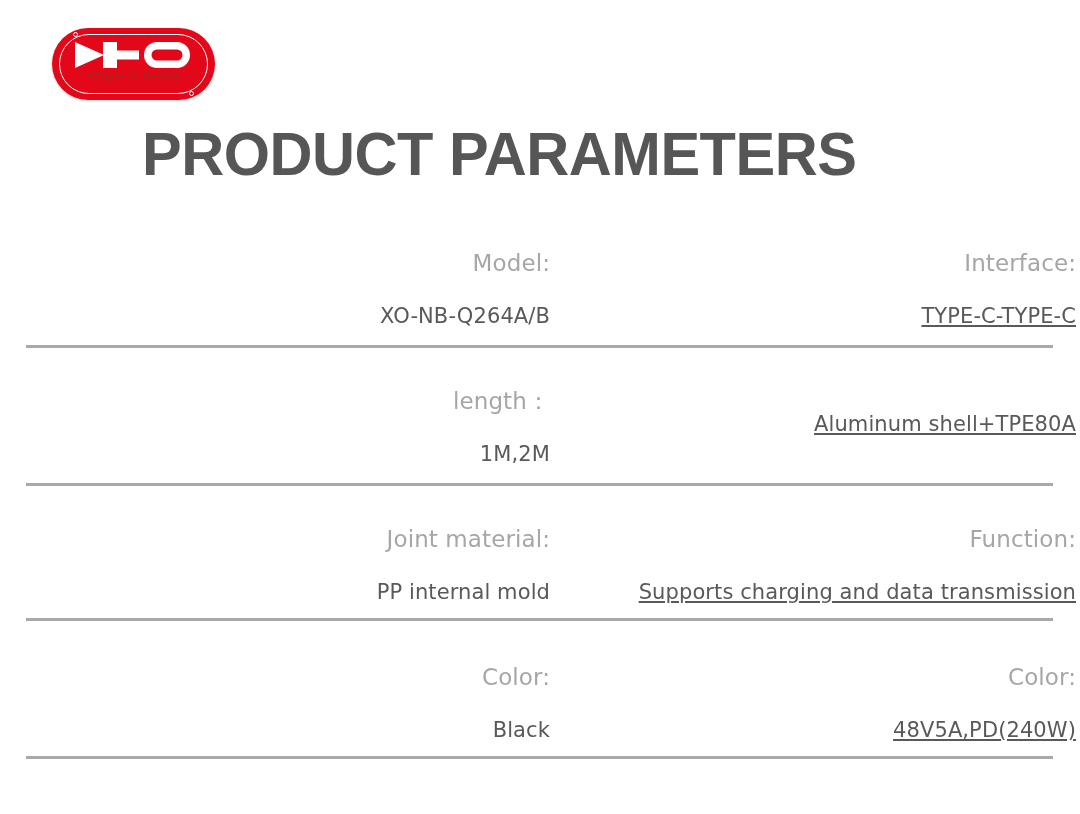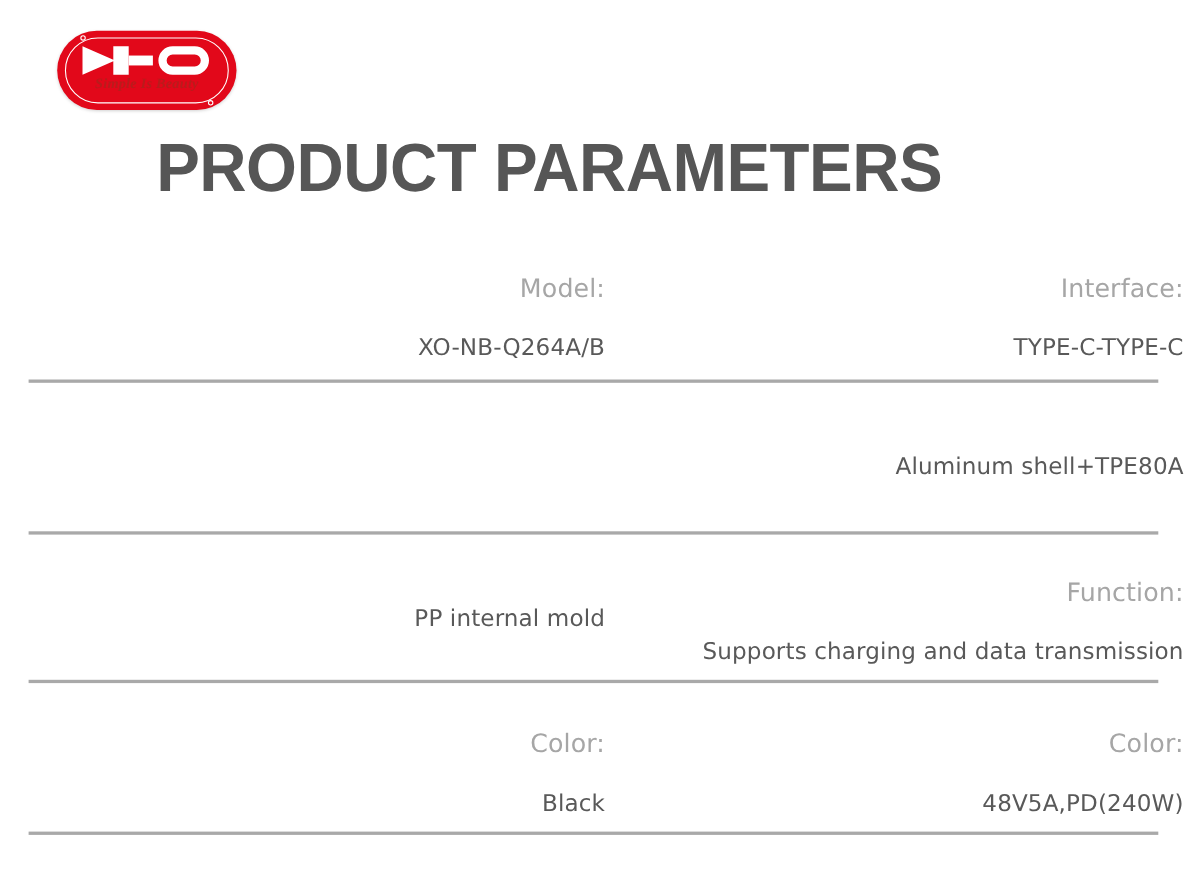--- a/index.html
+++ b/index.html
@@ -127,21 +127,21 @@
   .spec-value {
     font-family: "DejaVu Sans", sans-serif;
     font-size: 21px;
     line-height: 28px;
     color: #595959;
     white-space: nowrap;
     margin-top: 24px;
     letter-spacing: 0.1px;
   }
   
-  .spec-cell.right .spec-value { margin-left: 3px; }
+  .spec-cell.right .spec-value { margin-left: 3px; text-decoration: underline; }
 
   .spec-divider {
     position: absolute;
     left: 26px;
     width: 1027px;
     height: 3px;
     background: #a9a9a9;
   }
 </style>
 </head>
@@ -178,28 +178,33 @@
       <div class="spec-value">XO-NB-Q264A/B</div>
     </div>
     <div class="spec-cell right">
       <div class="spec-label">Interface:</div>
       <div class="spec-value">TYPE-C-TYPE-C</div>
     </div>
     <div class="spec-divider" style="top:109px"></div>
   </div>
 
   <div class="spec-row">
+    <div class="spec-cell left">
+      <div class="spec-label">length：</div>
+      <div class="spec-value">1M,2M</div>
+    </div>
     <div class="spec-cell right">
       <div class="spec-value">Aluminum shell+TPE80A</div>
     </div>
     <div class="spec-divider" style="top:109px"></div>
   </div>
 
   <div class="spec-row">
     <div class="spec-cell left">
+      <div class="spec-label">Joint material:</div>
       <div class="spec-value">PP internal mold</div>
     </div>
     <div class="spec-cell right">
       <div class="spec-label">Function:</div>
       <div class="spec-value">Supports charging and data transmission</div>
     </div>
     <div class="spec-divider" style="top:106px"></div>
   </div>
 
   <div class="spec-row">

